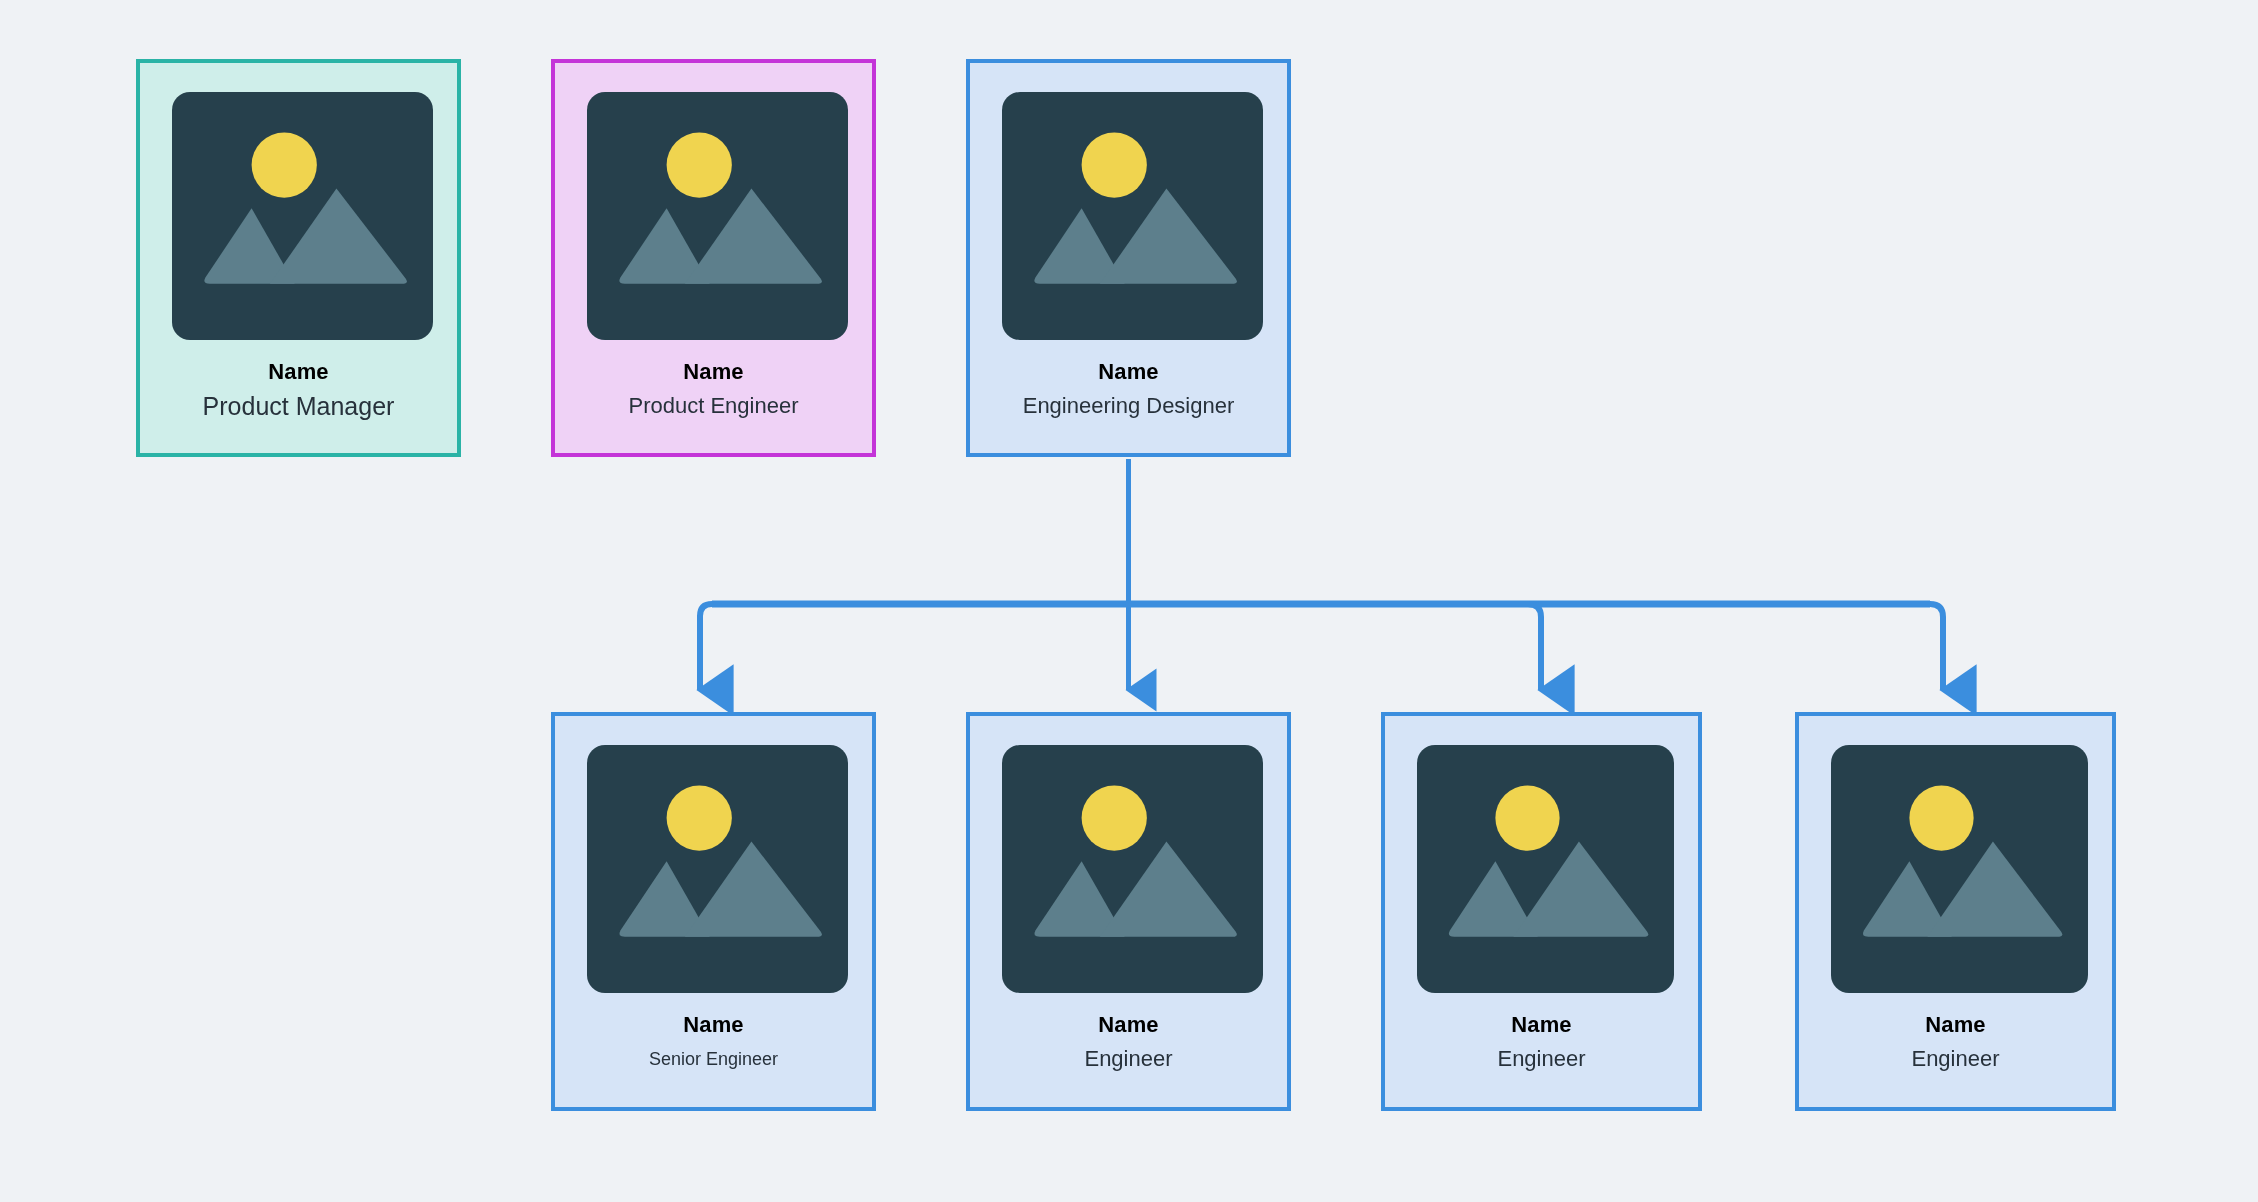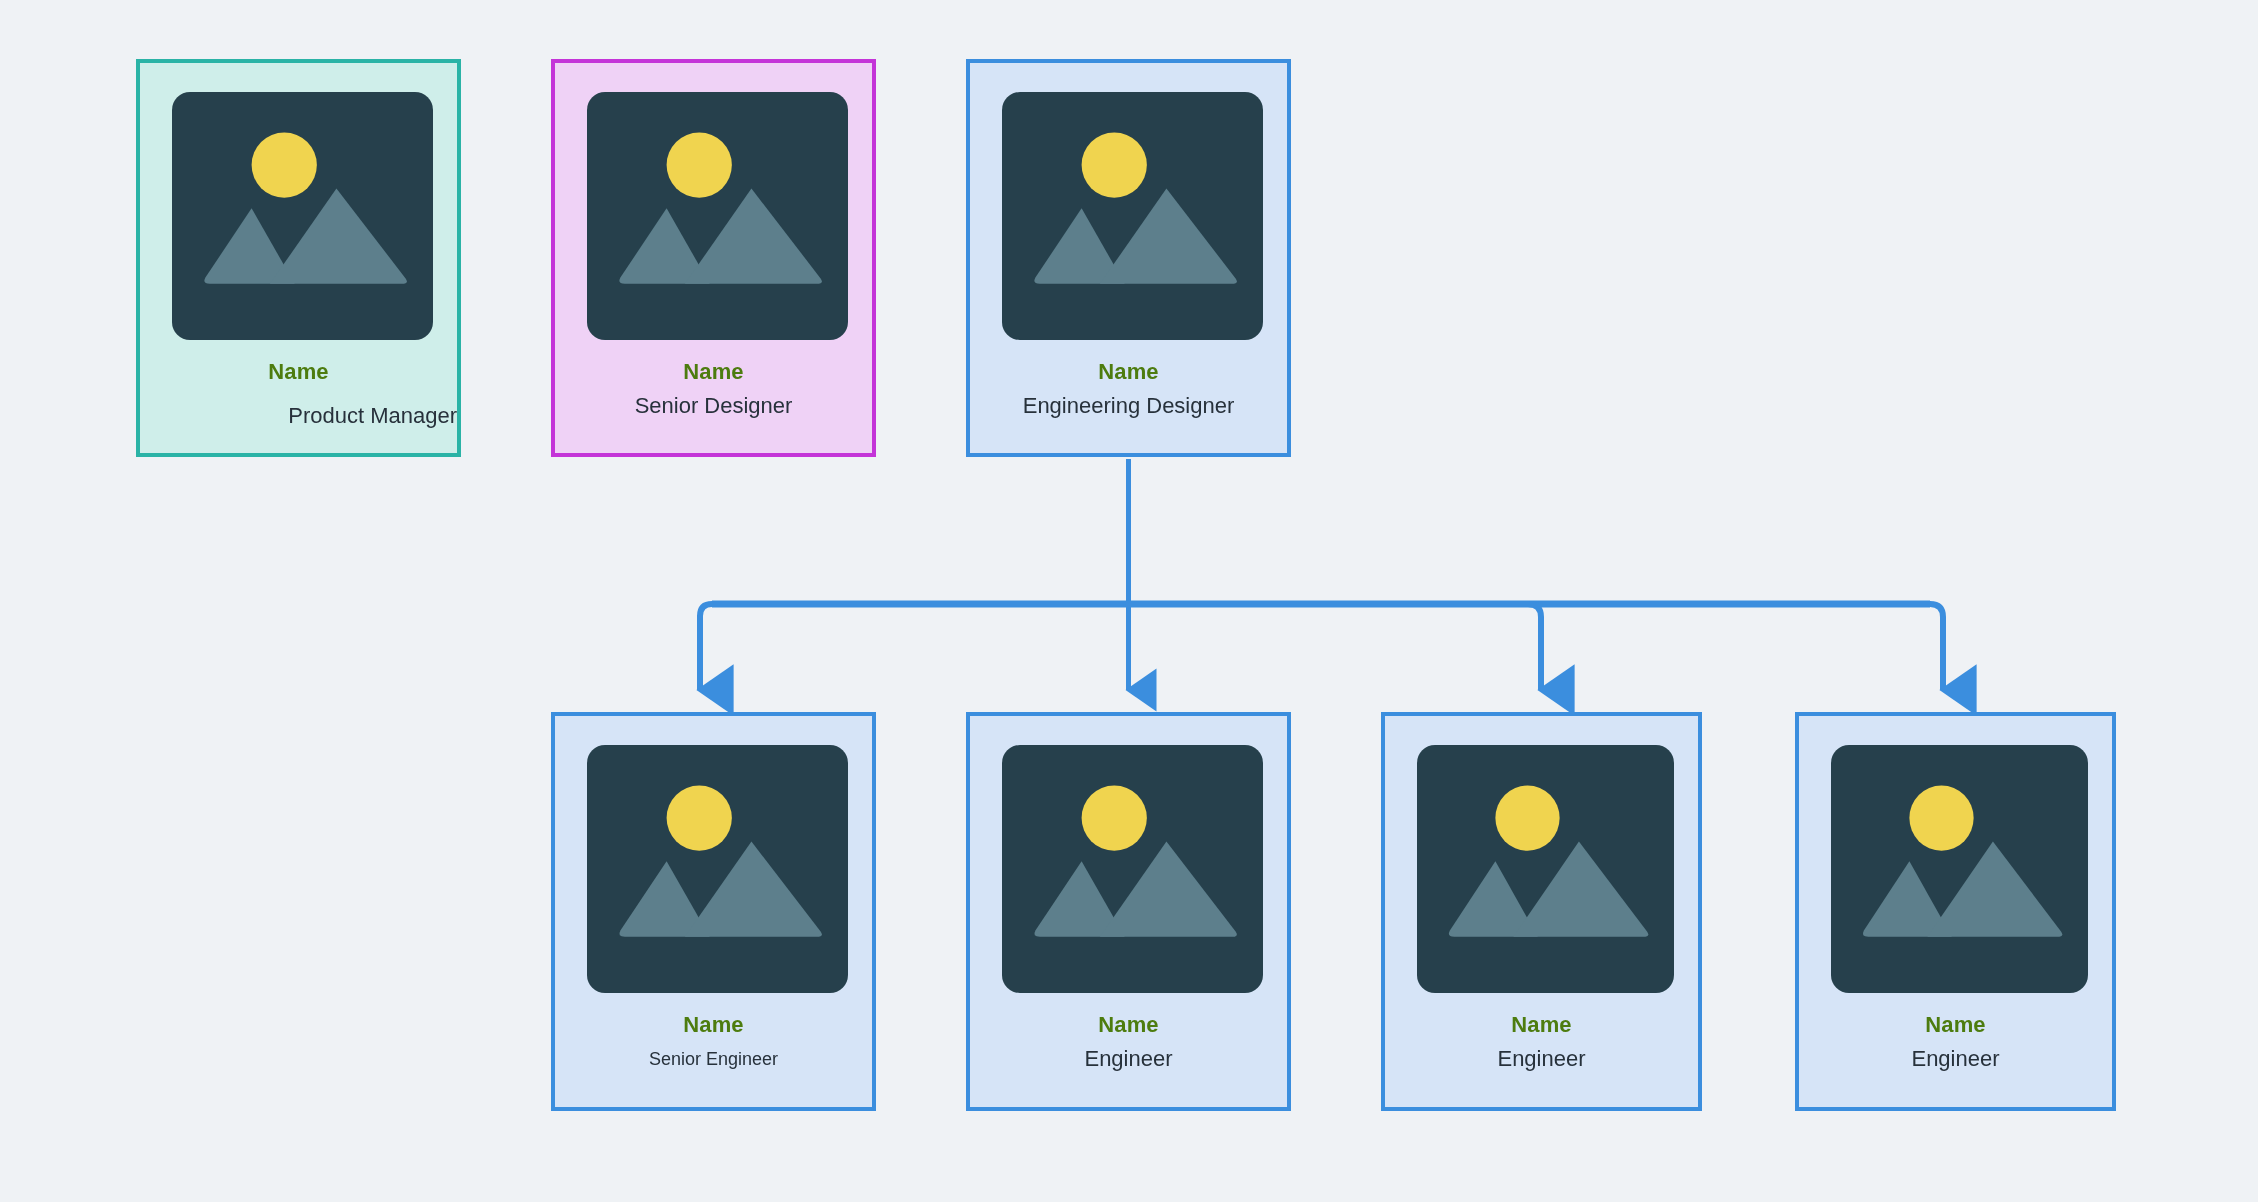--- a/index.html
+++ b/index.html
@@ -50,21 +50,21 @@
     width: 100%;
     height: 100%;
   }
   .card-text {
     text-align: center;
     width: 100%;
     flex: none;
   }
   .card-name {
     font-weight: bold;
-    color: #4d7c0f;
+    color: #000000;
     letter-spacing: 0.1px;
   }
   .card-role {
     color: #27313b;
     font-weight: normal;
   }
 </style>
 </head>
 <body>
 
@@ -93,35 +93,35 @@
   <div class="card" style="left: 136px; top: 59px; width: 325px; height: 398px; border-color: rgb(42, 179, 166); background: rgb(207, 238, 234);">
     <div class="photo" style="position: absolute; left: 32px; top: 29px; width: 261px; height: 248px;">
 <svg viewBox="0 0 100 95" preserveAspectRatio="none" xmlns="http://www.w3.org/2000/svg">
   <circle cx="43" cy="28" r="12.5" fill="#f0d44f"></circle>
   <path d="M30.5,44.5 L47,73.5 L14.5,73.5 Q11.5,73.5 12.8,71.1 Z" fill="#5d7f8c"></path>
   <path d="M63,37 L89.5,71.4 Q91,73.5 88,73.5 L37.5,73.5 Z" fill="#5d7f8c"></path>
 </svg>
       </div>
     <div class="card-text" style="position: absolute; left: 0px; top: 296px;">
       <div class="card-name" style="font-size: 22px; line-height: 26px;">Name</div>
-      <div class="card-role" style="font-size: 22px; line-height: 26px; margin-top: 18px; text-align: right;">Product Manager</div>
+      <div class="card-role" style="font-size: 25px; line-height: 26px; margin-top: 8px;">Product Manager</div>
     </div>
   </div>
 
   <div class="card" style="left: 551px; top: 59px; width: 325px; height: 398px; border-color: rgb(196, 52, 216); background: rgb(239, 210, 246);">
     <div class="photo" style="position: absolute; left: 32px; top: 29px; width: 261px; height: 248px;">
 <svg viewBox="0 0 100 95" preserveAspectRatio="none" xmlns="http://www.w3.org/2000/svg">
   <circle cx="43" cy="28" r="12.5" fill="#f0d44f"></circle>
   <path d="M30.5,44.5 L47,73.5 L14.5,73.5 Q11.5,73.5 12.8,71.1 Z" fill="#5d7f8c"></path>
   <path d="M63,37 L89.5,71.4 Q91,73.5 88,73.5 L37.5,73.5 Z" fill="#5d7f8c"></path>
 </svg>
       </div>
     <div class="card-text" style="position: absolute; left: 0px; top: 296px;">
       <div class="card-name" style="font-size: 22px; line-height: 26px;">Name</div>
-      <div class="card-role" style="font-size: 22px; line-height: 26px; margin-top: 8px;">Senior Designer</div>
+      <div class="card-role" style="font-size: 22px; line-height: 26px; margin-top: 8px;">Product Engineer</div>
     </div>
   </div>
 
   <div class="card" style="left: 966px; top: 59px; width: 325px; height: 398px; border-color: rgb(59, 142, 222); background: rgb(214, 228, 247);">
     <div class="photo" style="position: absolute; left: 32px; top: 29px; width: 261px; height: 248px;">
 <svg viewBox="0 0 100 95" preserveAspectRatio="none" xmlns="http://www.w3.org/2000/svg">
   <circle cx="43" cy="28" r="12.5" fill="#f0d44f"></circle>
   <path d="M30.5,44.5 L47,73.5 L14.5,73.5 Q11.5,73.5 12.8,71.1 Z" fill="#5d7f8c"></path>
   <path d="M63,37 L89.5,71.4 Q91,73.5 88,73.5 L37.5,73.5 Z" fill="#5d7f8c"></path>
 </svg>

